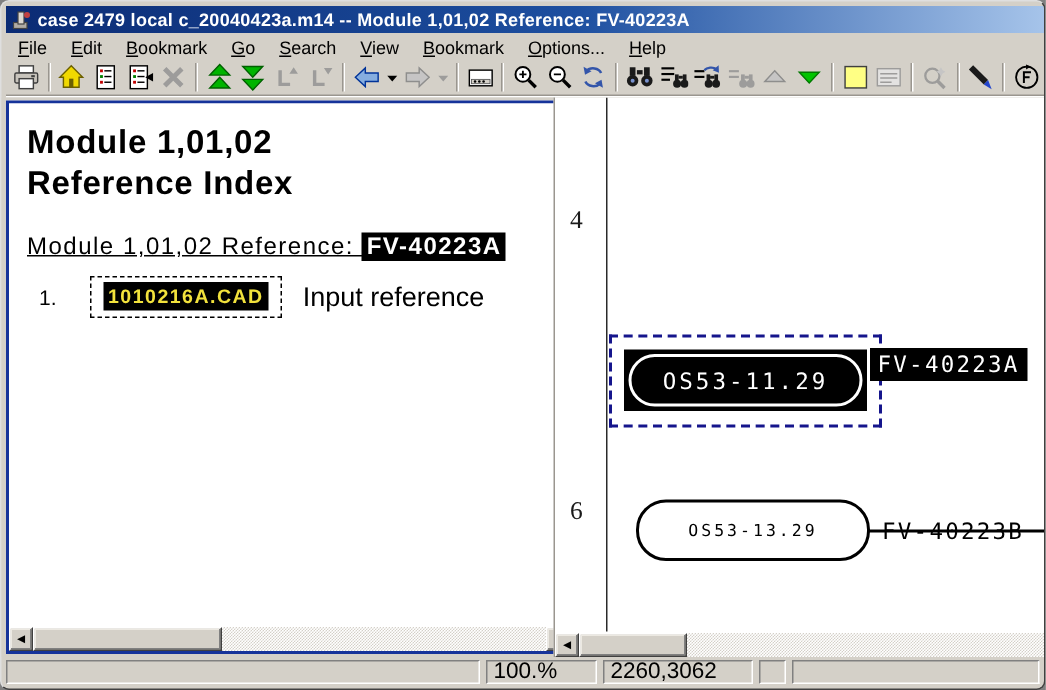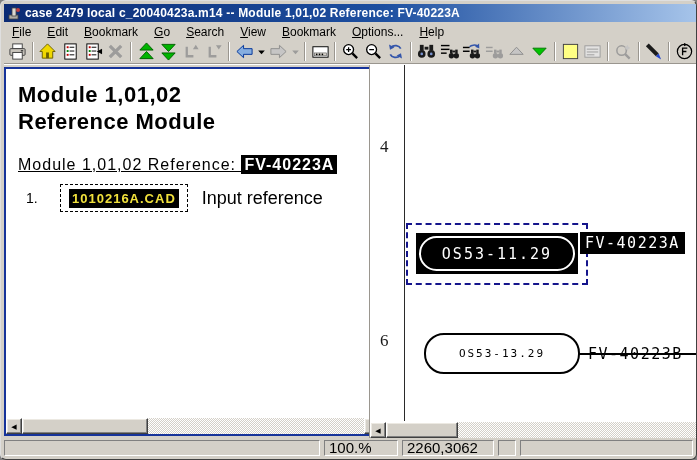--- a/index.html
+++ b/index.html
@@ -370,21 +370,21 @@
         <polygon points="9.5,1 13,2.5 9.5,4.5" fill="#000"></polygon>
       </svg>
     </button>
   </div>
 
   <div class="main">
 
     <div class="leftpane">
       <div class="lp-content">
         <div class="lp-h1">Module 1,01,02</div>
-        <div class="lp-h1">Reference Module</div>
+        <div class="lp-h1">Reference Index</div>
         <div class="lp-ref">
           <span class="lbl">Module 1,01,02 Reference: </span><span class="val">FV-40223A</span>
         </div>
         <div class="lp-row">
           <span class="lp-idx">1.</span>
           <span class="lp-dash">
             <span class="lp-code">1010216A.CAD</span>
           </span>
           <span class="lp-desc">Input reference</span>
         </div>
@@ -423,18 +423,18 @@
         <button class="sbtn" style="left:0;top:0;">◀</button>
         <div class="track" style="position:absolute;left:16px;right:0;top:0;bottom:0;"></div>
         <div class="thumb" style="left:16px;width:72px;"></div>
       </div>
     </div>
   </div>
 
   <div class="statusbar">
     <div class="spanel" style="width:316px;"></div>
     <div class="spanel" style="width:74px;">100.%</div>
-    <div class="spanel" style="width:92px;">2260,3062</div>
+    <div class="spanel" style="width:100px;">2260,3062</div>
     <div class="spanel" style="width:18px;"></div>
     <div class="spanel" style="flex:1;"></div>
   </div>
 
 </div>
 
 </body></html>

